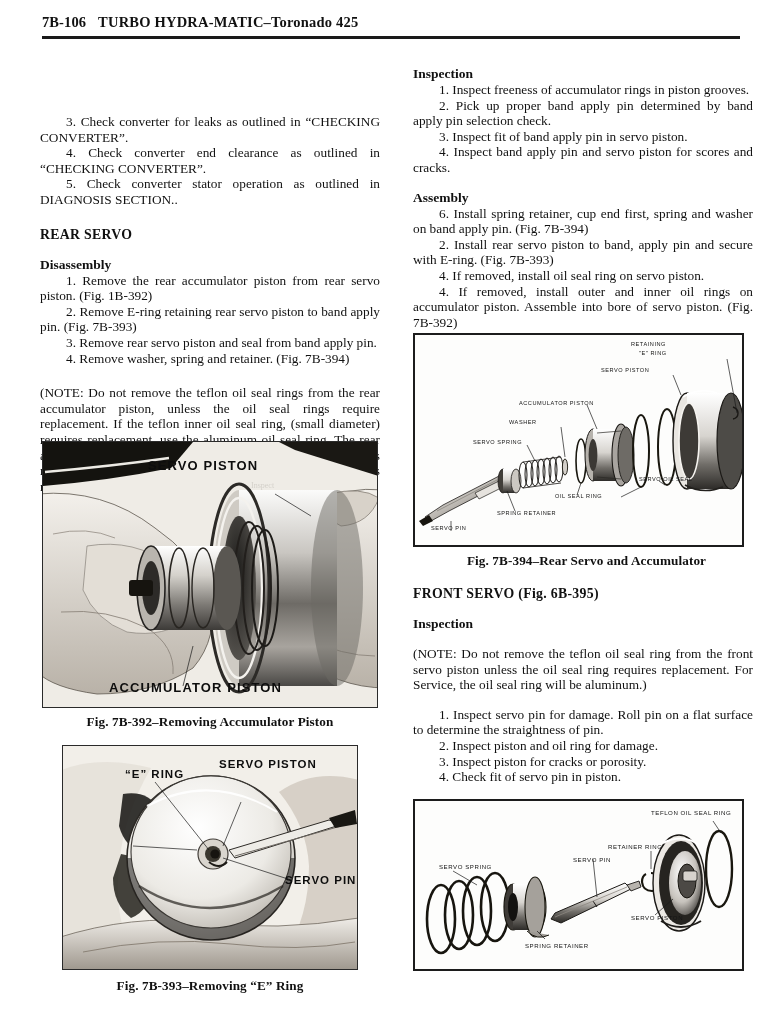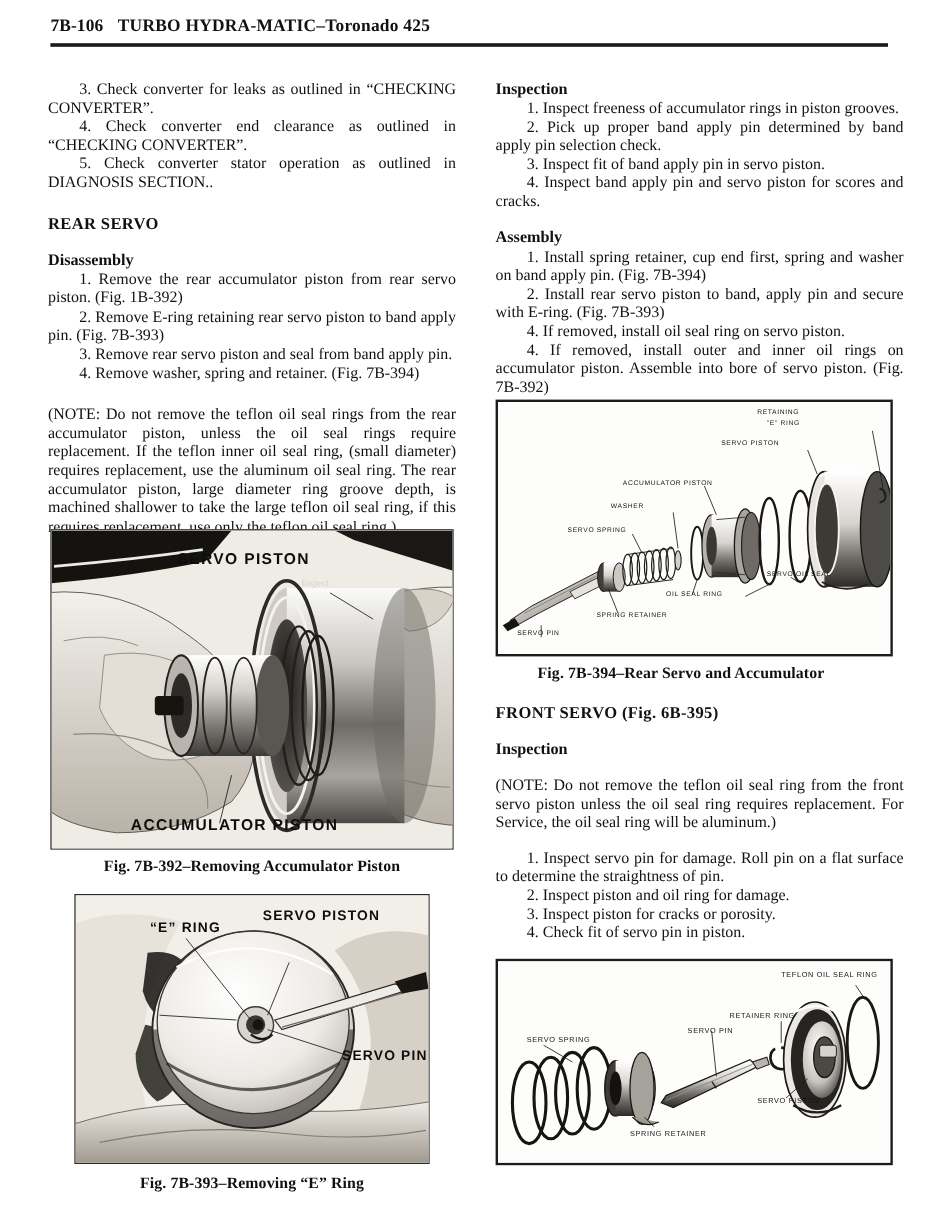--- a/index.html
+++ b/index.html
@@ -45,21 +45,21 @@
     height: 3px;
     background: #1a1a1a;
   }
 
   
   .col {
     position: absolute;
     top: 66px;
     width: 340px;
   }
-  .col-left  { left: 40px; }
+  .col-left  { left: 40px; margin-top: 48px; }
   .col-right { left: 413px; }
 
   p.body {
     margin: 0 0 0 0;
     font-size: 13.3px;
     line-height: 15.6px;
     text-align: justify;
     text-justify: inter-word;
     hyphens: none;
   }
@@ -164,21 +164,21 @@
 
   <div class="col col-right">
     <h3 class="sub">Inspection</h3>
     <p class="body indent">1. Inspect freeness of accumulator rings in piston grooves.</p>
     <p class="body indent">2. Pick up proper band apply pin determined by band apply pin selection check.</p>
     <p class="body indent">3. Inspect fit of band apply pin in servo piston.</p>
     <p class="body indent">4. Inspect band apply pin and servo piston for scores and cracks.</p>
 
     <div class="gap-m"></div>
     <h3 class="sub">Assembly</h3>
-    <p class="body indent">1. Install spring retainer, cup end first, spring and washer on band apply pin. (Fig. 7B-394)</p>
+    <p class="body indent">6. Install spring retainer, cup end first, spring and washer on band apply pin. (Fig. 7B-394)</p>
     <p class="body indent">2. Install rear servo piston to band, apply pin and secure with E-ring. (Fig. 7B-393)</p>
     <p class="body indent">4. If removed, install oil seal ring on servo piston.</p>
     <p class="body indent">4. If removed, install outer and inner oil rings on accumulator piston. Assemble into bore of servo piston. (Fig. 7B-392)</p>
   </div>
 
   <div class="col col-right" style="top:586px;">
     <h2 class="sec">FRONT SERVO (Fig. 6B-395)</h2>
     <div class="gap-m"></div>
     <h3 class="sub">Inspection</h3>
     <div class="gap-m"></div>
@@ -416,21 +416,21 @@
     <div class="dlabel" style="left:224px; top:15px;">"E" RING</div>
     <div class="dlabel" style="left:186px; top:32px;">SERVO PISTON</div>
     <div class="dlabel" style="left:104px; top:65px;">ACCUMULATOR PISTON</div>
     <div class="dlabel" style="left:94px;  top:84px;">WASHER</div>
     <div class="dlabel" style="left:58px;  top:104px;">SERVO SPRING</div>
     <div class="dlabel" style="left:16px;  top:190px;">SERVO PIN</div>
     <div class="dlabel" style="left:82px;  top:175px;">SPRING RETAINER</div>
     <div class="dlabel" style="left:140px; top:158px;">OIL SEAL RING</div>
     <div class="dlabel" style="left:224px; top:141px;">SERVO OIL SEAL</div>
   </div>
-  <div class="figcap" style="left:402px; top:553px; width:331px;">Fig. 7B-394–Rear Servo and Accumulator</div>
+  <div class="figcap" style="left:421px; top:553px; width:331px;">Fig. 7B-394–Rear Servo and Accumulator</div>
 
   <div class="figbox" style="left:413px; top:799px; width:331px; height:172px;">
     <svg width="327" height="168" viewBox="0 0 327 168">
       <defs>
         <linearGradient id="g395" x1="0" y1="0" x2="0" y2="1">
           <stop offset="0" stop-color="#ffffff"></stop>
             <stop offset=".4" stop-color="#d8d5d0"></stop>
           <stop offset=".72" stop-color="#706d68"></stop>
             <stop offset="1" stop-color="#2d2b28"></stop>
         </linearGradient>

